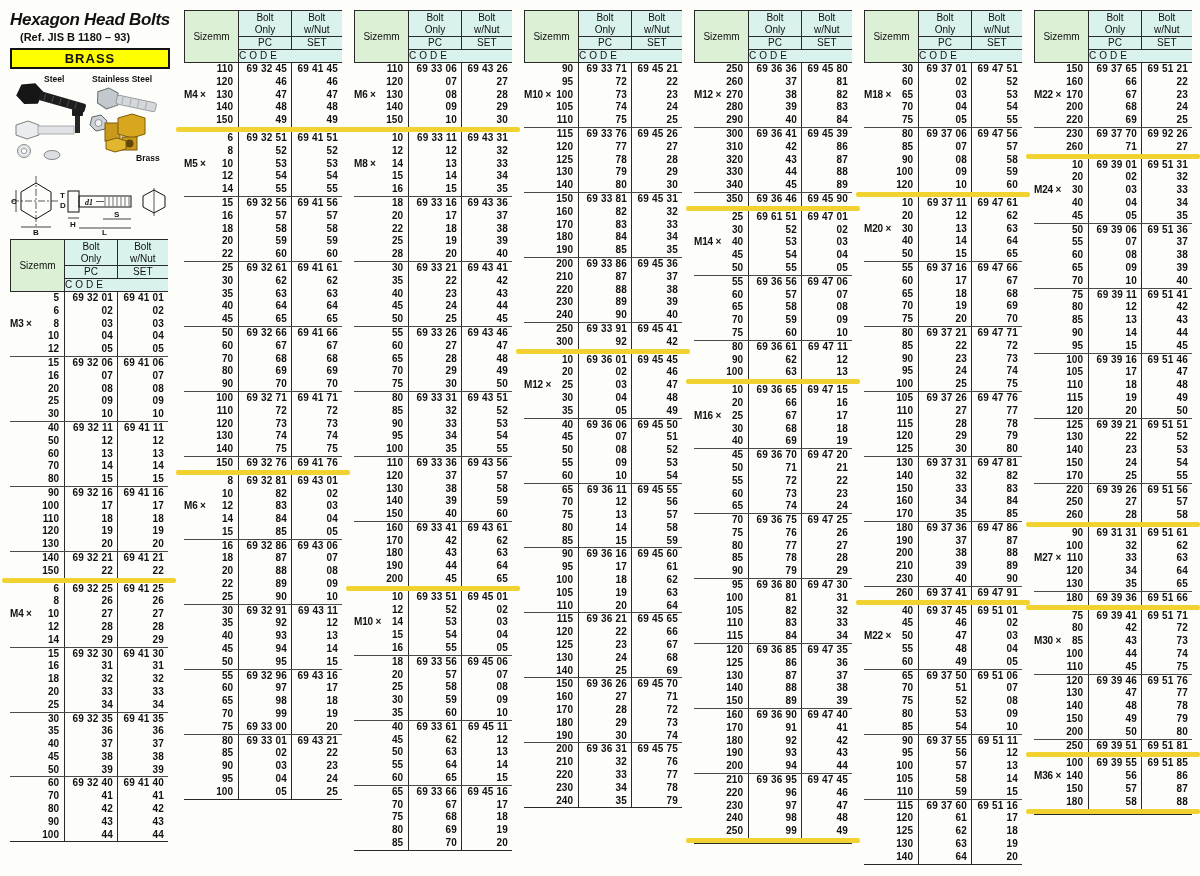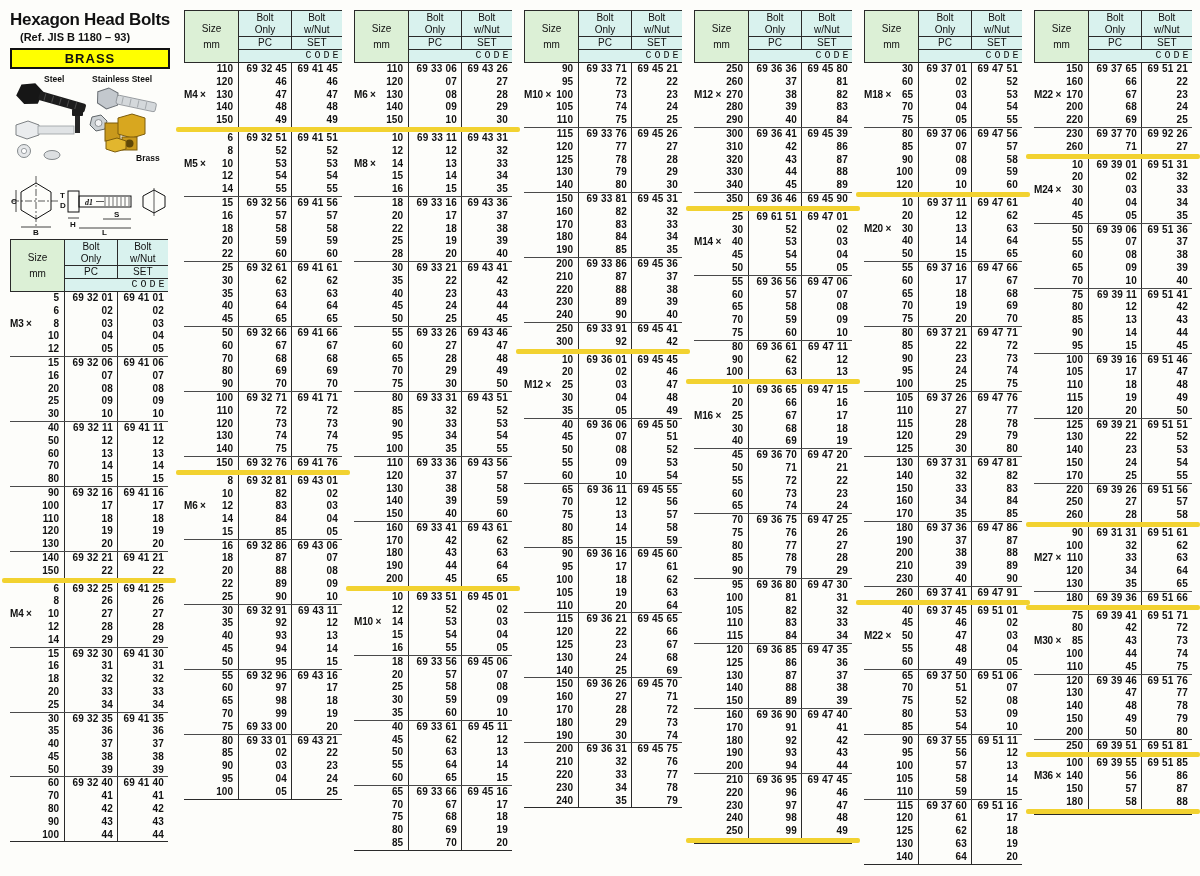--- a/index.html
+++ b/index.html
@@ -3,41 +3,41 @@
 <meta charset="utf-8">
 <style>
   * { margin:0; padding:0; box-sizing:border-box; }
   html,body { width:1200px; height:876px; overflow:hidden; background:#fdfdfa; }
   body { font-family:"Liberation Sans", sans-serif; color:#111; }
   .page { display:flex; gap:12px; padding:8px 8px 0 10px; width:1200px; height:876px; }
   .col { flex:0 0 158px; padding-top:2px; }
   .leftcol { flex:0 0 162px; padding-top:0; }
 
   
-  .title { font-weight:700; font-size:17px; letter-spacing:-0.3px; margin-top:2px; white-space:nowrap; }
+  .title { font-style:italic; font-weight:700; font-size:17px; letter-spacing:-0.3px; margin-top:2px; white-space:nowrap; }
   .ref { font-weight:700; font-size:11px; margin:1px 0 5px 10px; }
   .brass-box { border:2px solid #111; background:#ffff00; text-align:center; font-weight:700; font-size:13px; letter-spacing:1px; padding:1px 0; margin:0 2px 4px 0; }
   .photos { display:block; margin-bottom:1px; }
   .diagram { display:block; margin:0 0 4px 0; }
   .ph-label { font:700 8.5px "Liberation Sans", sans-serif; fill:#111; }
   .dlabel { font:700 8px "Liberation Sans", sans-serif; fill:#111; }
   .dlabel-i { font:italic 700 8px "Liberation Serif", serif; fill:#111; }
 
   
   :root { --rh:12.8px; --green:#dcf0d6; --cyan:#d9f2ee; --bd:#2a2a2a; }
   .tbl { width:158px; font-size:10px; }
   .thead { display:grid; grid-template-columns:54px 1fr; border:1.6px solid var(--bd); }
-  .h-size { background:var(--green); border-right:1.1px solid var(--bd); display:flex; flex-direction:column; justify-content:center; align-items:center; line-height:1.55; font-size:10px; }
+  .h-size { background:var(--green); border-right:1.1px solid var(--bd); display:flex; flex-direction:row; justify-content:center; align-items:center; line-height:1.55; font-size:10px; }
   .h-names { display:grid; grid-template-columns:53px 1fr; background:var(--cyan); }
   .h-cell { text-align:center; padding:1px 12px; line-height:1.15; border-bottom:1px solid var(--bd); }
   .h-names .h-cell:first-child { border-right:1px solid var(--bd); }
   .h-pcset { display:grid; grid-template-columns:53px 1fr; background:var(--cyan); }
   .h-pcset div { text-align:center; border-bottom:1px solid var(--bd); line-height:12px; }
   .h-pcset div:first-child { border-right:1px solid var(--bd); }
-  .h-code { text-align:right; background:var(--cyan); letter-spacing:3px; line-height:12px;font-family:Liberation Mono, monospace; }
+  .h-code { text-align:left; background:var(--cyan); letter-spacing:3px; line-height:12px; }
   .tbody { border-bottom:1.6px solid var(--bd); }
   .tgroup { border-bottom:1.3px solid #4a4a4a; }
   .tgroup.pre-hl, .tgroup:last-child { border-bottom:none; }
   .tbody > .tgroup:last-child { border-bottom:none; }
   .trow { display:grid; grid-template-columns:54px 53px 51px; height:var(--rh); line-height:var(--rh); }
   .c-size { position:relative; text-align:right; padding-right:5px; font-weight:700; }
   .c-size .m { position:absolute; left:0; top:0; font-weight:700; letter-spacing:-0.2px; }
   .c-pc, .c-set { text-align:right; padding-right:4px; font-weight:700; border-left:1.1px solid var(--bd); letter-spacing:0.2px; white-space:nowrap; }
   .hl-bar { height:5px; background:#f2d230; margin:0 -8px; border-radius:2px; position:relative; z-index:2; }
 </style>

